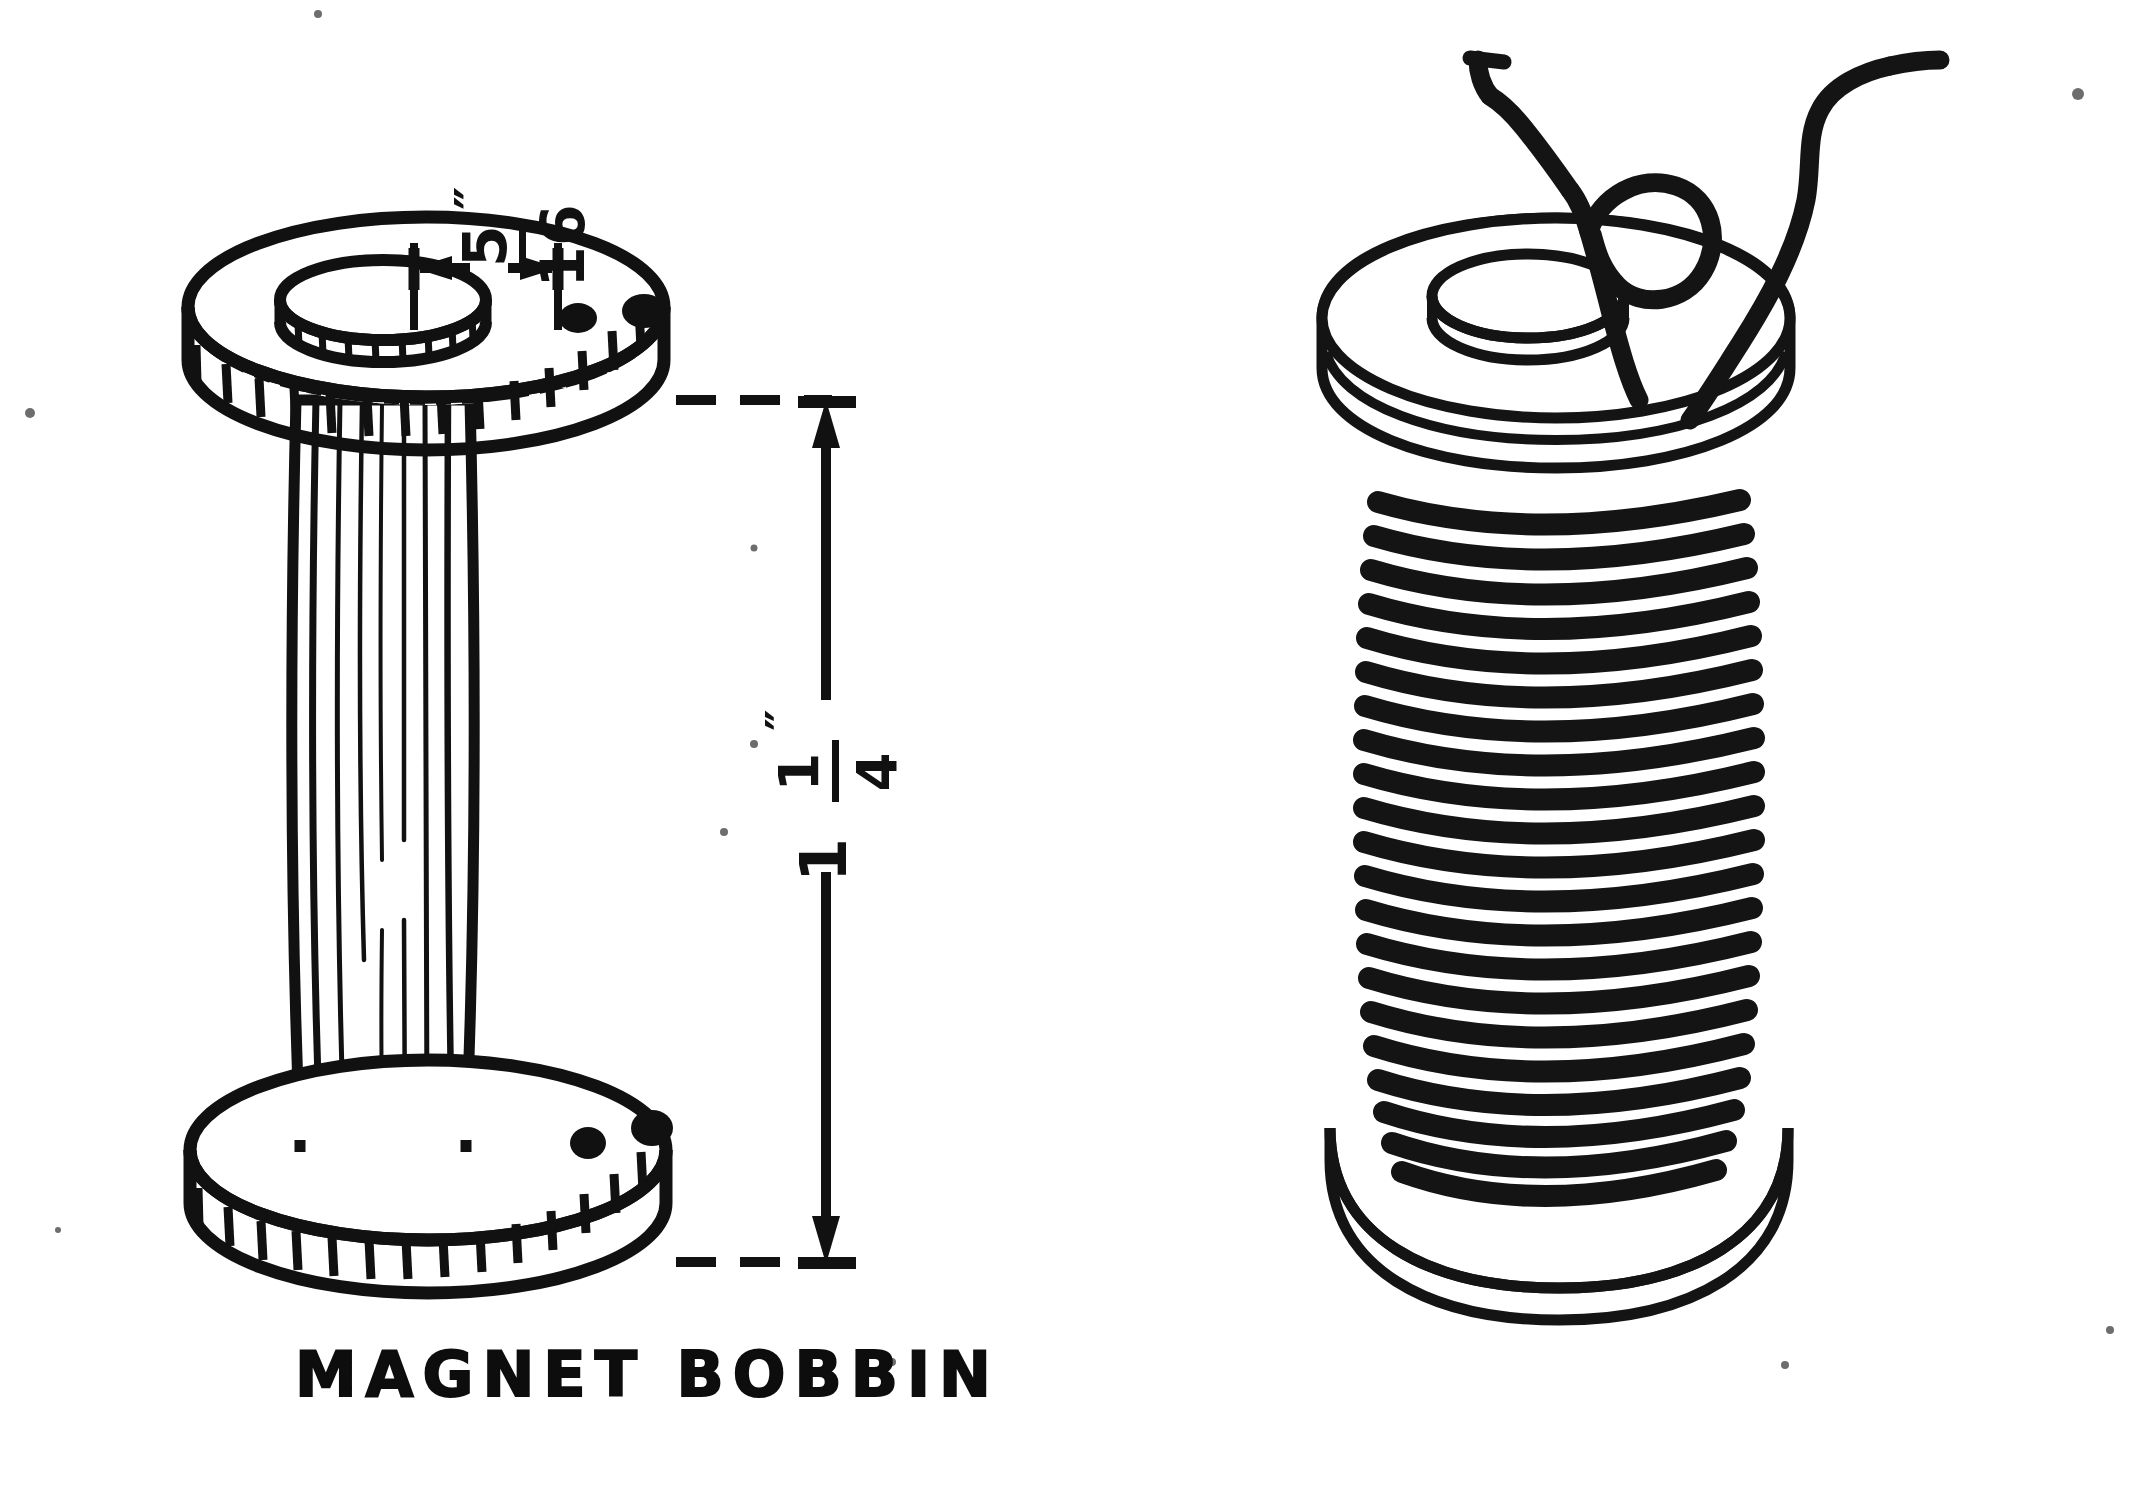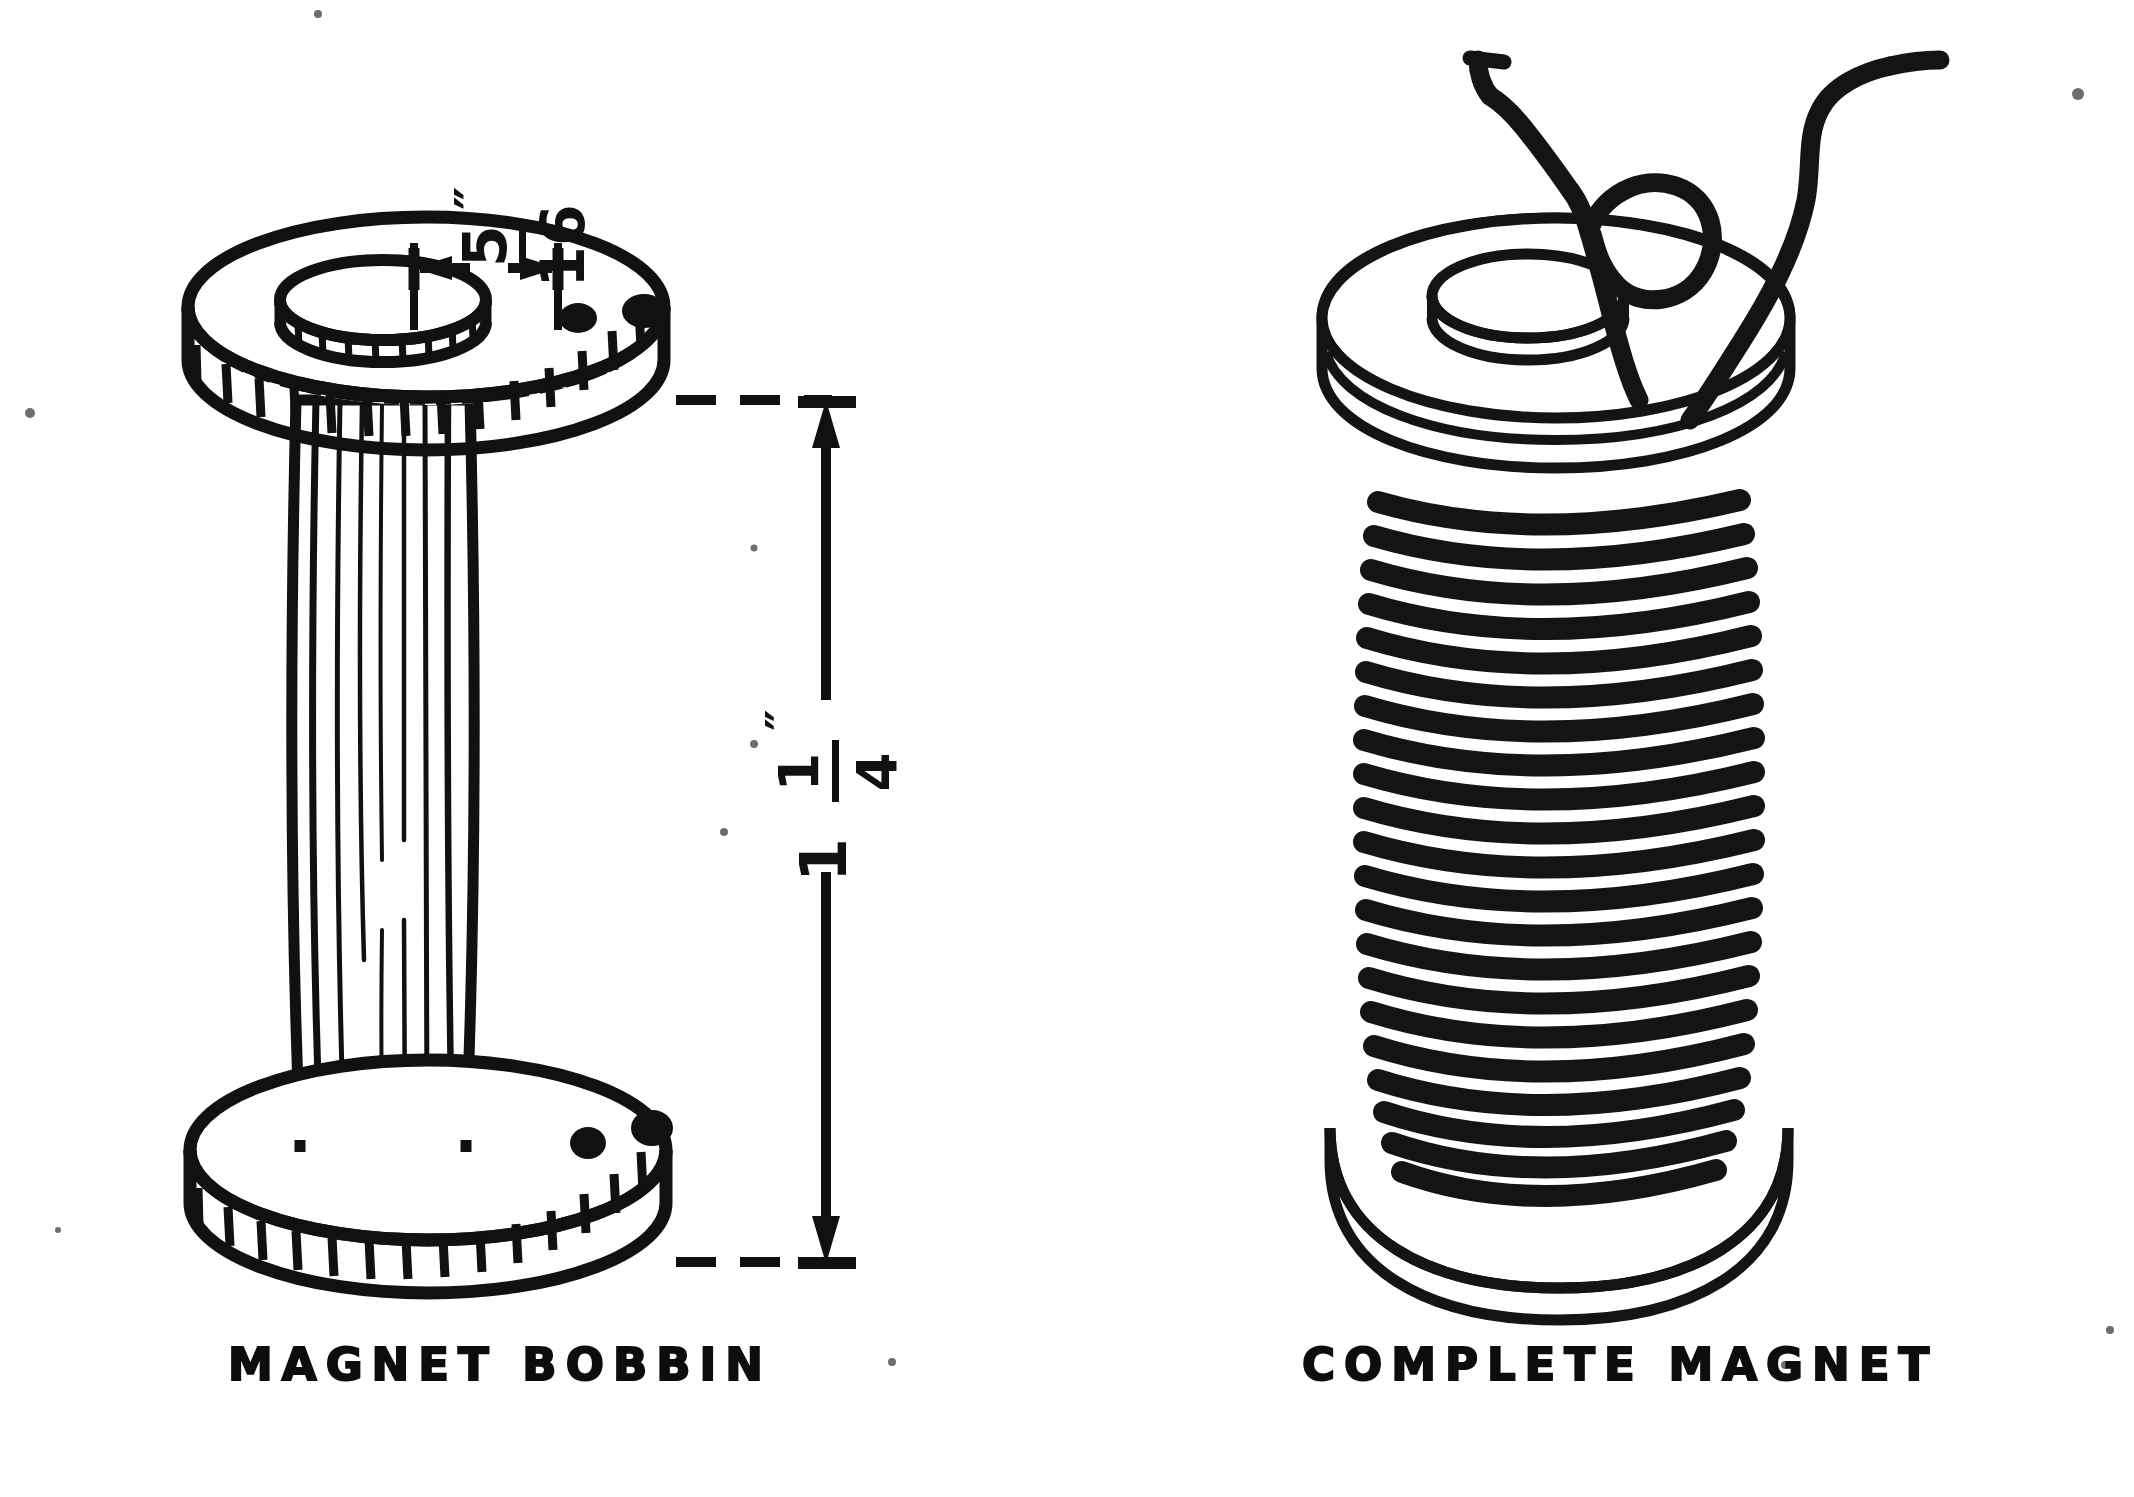--- a/index.html
+++ b/index.html
@@ -8,26 +8,26 @@
     width:2134px;height:1497px;
     font-family:"DejaVu Sans",sans-serif;
     overflow:hidden;position:relative;
   }
   #sheet{position:absolute;inset:0;background:#fff;}
   svg.figure{position:absolute;top:0;left:0;width:2134px;height:1497px;}
   .caption{
     position:absolute;
     font-family:"DejaVu Sans",sans-serif;
     font-weight:700;
-    font-size:45px;
+    font-size:62px;
     letter-spacing:9px;
     color:#0d0d0d;
     white-space:nowrap;
     -webkit-text-stroke:2.0px #0d0d0d;
-    text-align:center;
+    text-align:right;
   }
   #caption-left{left:0;width:1000px;top:1338px;}
   #caption-right{left:1120px;width:1000px;top:1338px;}
 </style>
 </head>
 <body>
 
 <div id="sheet">
 
   <svg class="figure" viewBox="0 0 2134 1497">
@@ -281,15 +281,14 @@
       <circle cx="2110" cy="1330" r="4"></circle>
       <circle cx="1785" cy="1365" r="4"></circle>
       <circle cx="892" cy="1362" r="4"></circle>
       <circle cx="724" cy="832" r="4"></circle>
       <circle cx="58" cy="1230" r="3"></circle>
     </g>
   </svg>
 
   <div class="caption" id="caption-left">MAGNET BOBBIN</div>
 
-  <div class="caption" id="caption-right">COMPLETE MAGNET</div>
 
 </div>
 
 </body></html>

